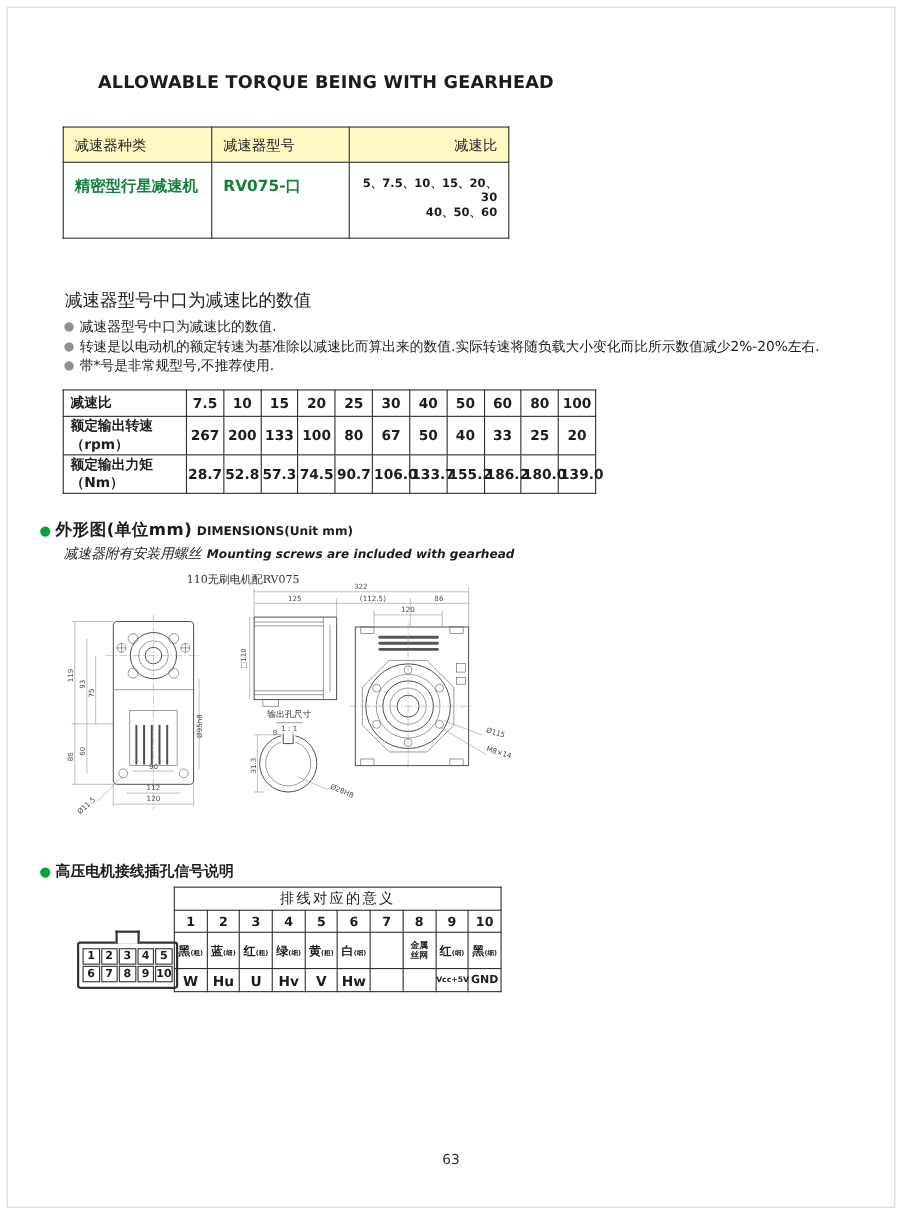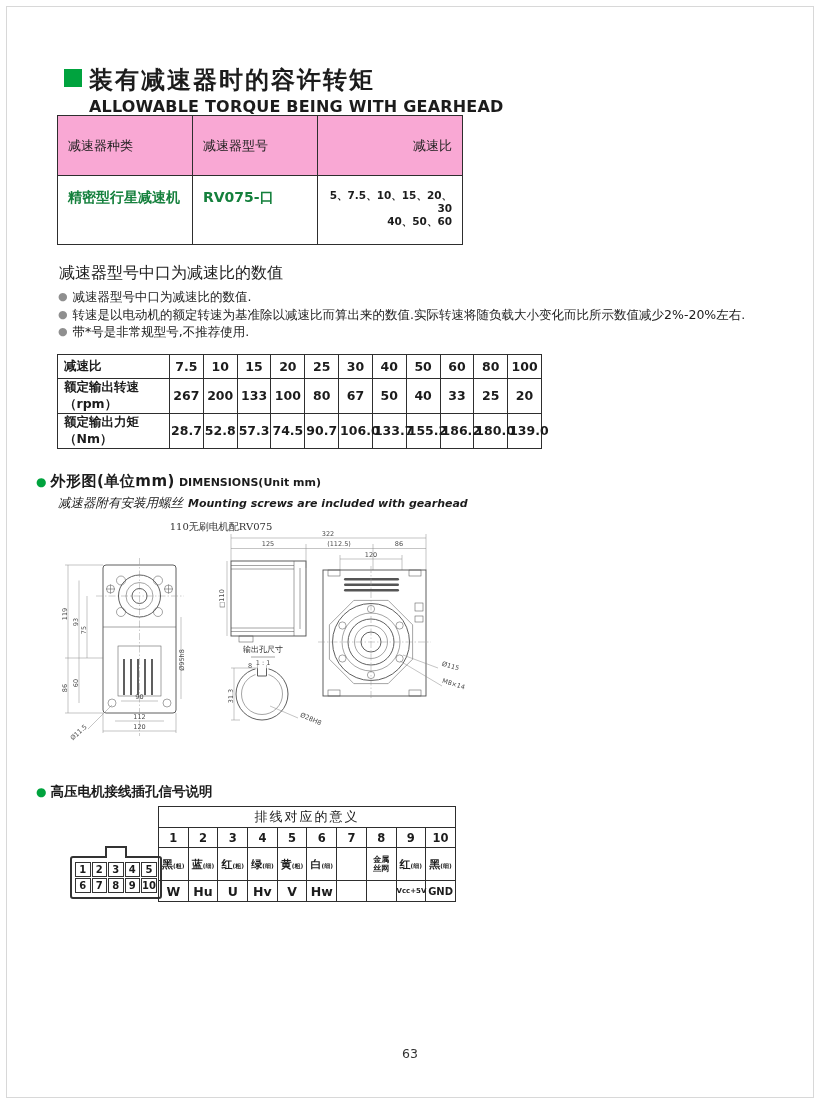--- a/index.html
+++ b/index.html
@@ -16,21 +16,21 @@
   .title-block { position:absolute; left:64px; top:64px; }
   .title-row { display:flex; align-items:flex-start; gap:7px; }
   .green-sq { width:18px; height:18px; margin-top:5px; }
   .title-cn { font-size:24px; font-weight:bold; letter-spacing:2px; color:#1c1c1c; }
   .title-en { font-size:16px; font-weight:bold; letter-spacing:0.2px; color:#1c1c1c; margin:1px 0 0 25px; }
 
   
   table { border-collapse:collapse; }
   .gear-table { position:absolute; left:57px; top:115px; width:405px; table-layout:fixed; }
   .gear-table th, .gear-table td { border:1.5px solid #2e2e2e; padding:4px 10px; text-align:left; vertical-align:top; }
-  .gear-table th { height:60px; background:#f9a8d4; font-size:13px; font-weight:normal; vertical-align:middle; }
+  .gear-table th { height:32px; background:#fef9c3; font-size:13px; font-weight:normal; vertical-align:middle; }
   .gear-table td { height:69px; padding-top:13px; }
   .gear-table .right { text-align:right; }
   .cell-type, .cell-model { font-size:14px; font-weight:bold; color:#15803d; }
   .cell-ratios { font-size:10.5px; font-weight:bold; line-height:13px; color:#1c1c1c; }
 
   .table-note { position:absolute; left:59px; top:235px; font-size:16px; color:#1c1c1c;margin-top:28px; }
 
   
   .notes { position:absolute; left:58px; top:288px; list-style:none; }
   .notes li { display:flex; gap:5px; font-size:12.5px; line-height:17.5px; color:#1c1c1c; }
@@ -85,24 +85,20 @@
 
   .footer-page { position:absolute; left:0; top:1046px; width:100%; text-align:center; font-size:12.5px; color:#333; }
 </style>
 </head>
 <body>
 
 <div class="page">
   <div class="page-frame"></div>
 
   <div class="title-block">
-    <div class="title-row">
-      <span class="green-sq" id="green-sq" style="background: rgb(0, 163, 62);"></span>
-      <span class="title-cn">装有减速器时的容许转矩</span>
-    </div>
     <div class="title-en">ALLOWABLE TORQUE BEING WITH GEARHEAD</div>
   </div>
 
   <table class="gear-table">
     <thead>
       <tr>
         <th style="width:135px">减速器种类</th>
         <th style="width:125px">减速器型号</th>
         <th style="width:145px" class="right">减速比</th>
       </tr>

